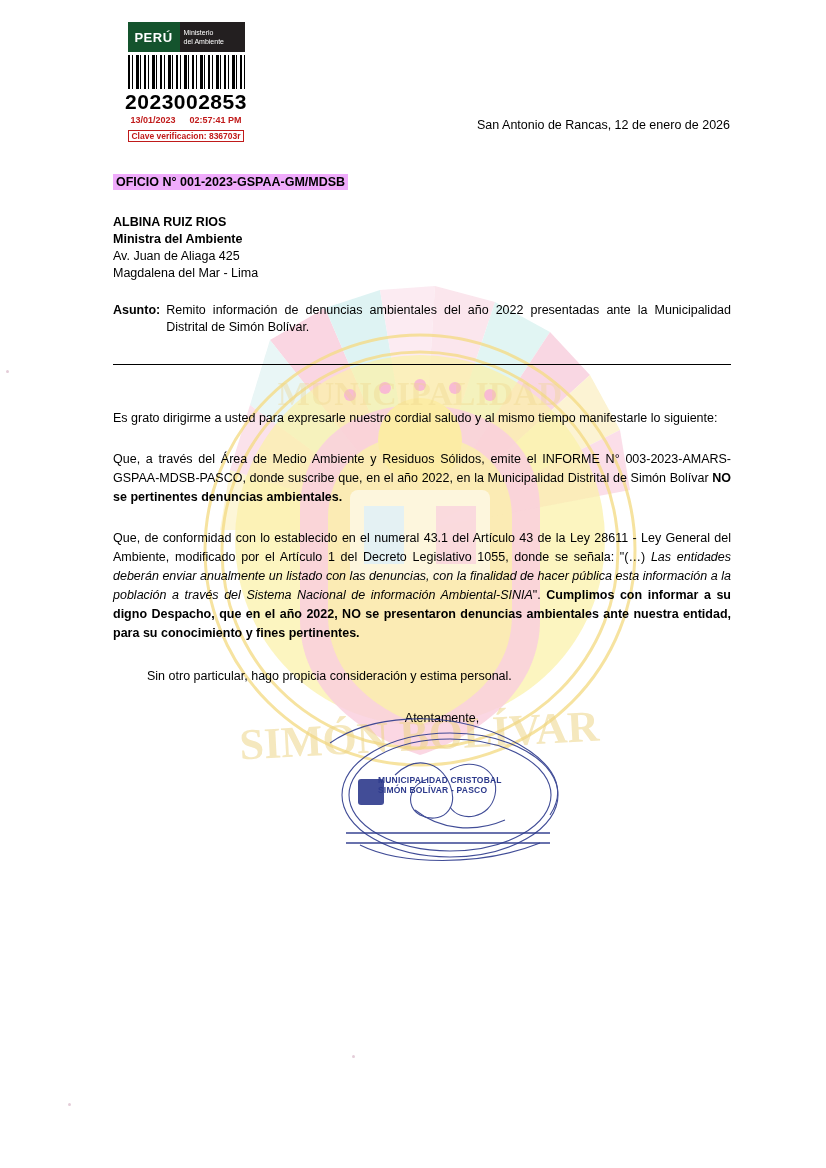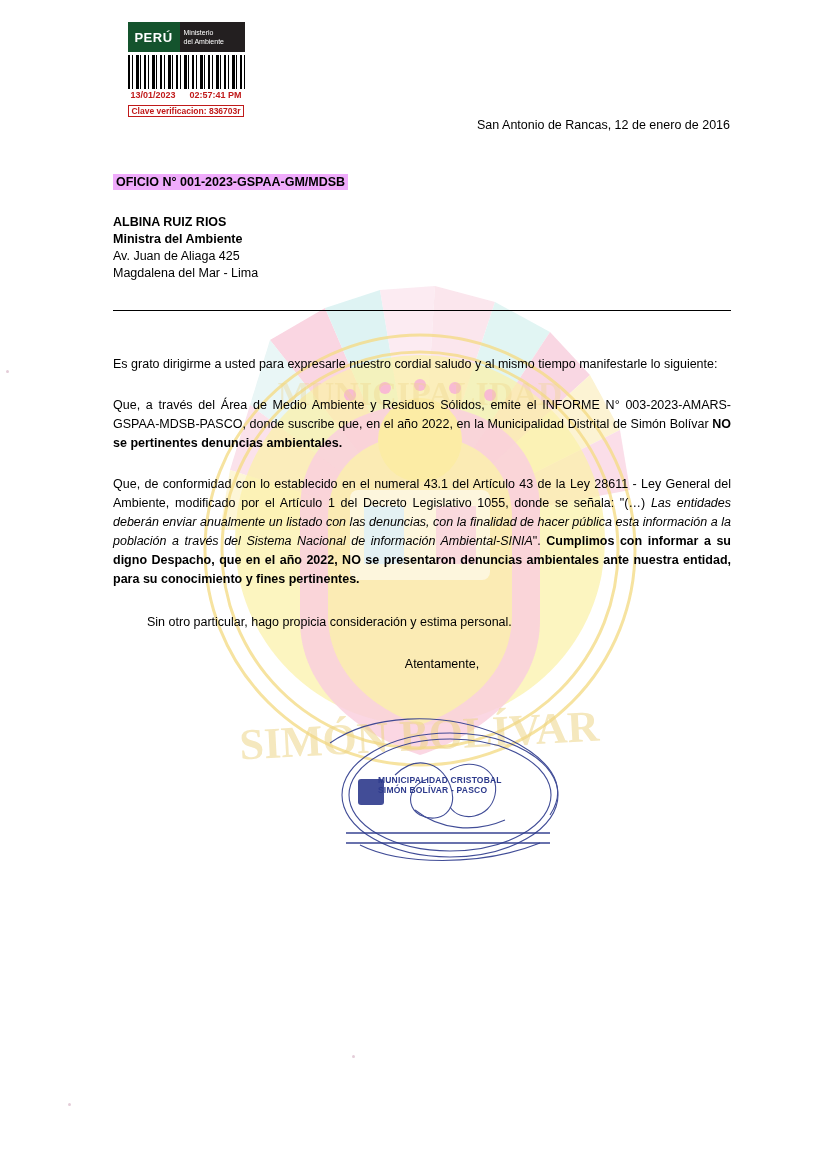--- a/index.html
+++ b/index.html
@@ -268,40 +268,45 @@
 
   <div class="stamp-block">
     <div class="stamp-logo">
       <div class="peru">PERÚ</div>
       <div class="minam">
         <span>Ministerio</span>
         <span>del Ambiente</span>
       </div>
     </div>
     <div class="barcode"></div>
+    <div class="doc-number">2023002853</div>
     <div class="stamp-datetime">
       <span>13/01/2023</span>
       <span>02:57:41 PM</span>
     </div>
     <div class="stamp-clave">Clave verificacion: 836703r</div>
   </div>
 
-  <div class="place-date">San Antonio de Rancas, 12 de enero de 2016</div>
+  <div class="place-date">San Antonio de Rancas, 12 de enero de 2026</div>
 
   <div class="body">
 
     <div class="oficio">OFICIO N° 001-2023-GSPAA-GM/MDSB</div>
 
     <div class="addressee">
       <div class="bold">ALBINA RUIZ RIOS</div>
       <div class="bold">Ministra del Ambiente</div>
       <div>Av. Juan de Aliaga 425</div>
       <div>Magdalena del Mar - Lima</div>
     </div>
 
+    <div class="asunto">
+      <span class="label">Asunto:</span>
+      <span class="text">Remito información de denuncias ambientales del año 2022 presentadas ante la Municipalidad Distrital de Simón Bolívar.</span>
+    </div>
 
     <div class="rule"></div>
 
     <p class="para first">Es grato dirigirme a usted para expresarle nuestro cordial saludo y al mismo tiempo manifestarle lo siguiente:</p>
 
     <p class="para">
       <span>Que, a través del Área de Medio Ambiente y Residuos Sólidos, emite el INFORME N° 003-2023-AMARS-GSPAA-MDSB-PASCO, donde suscribe que, en el año 2022, en la Municipalidad Distrital de Simón Bolívar </span><span class="b">NO</span><span class="b"> se pertinentes denuncias ambientales.</span>
     </p>
 
     <p class="para">

